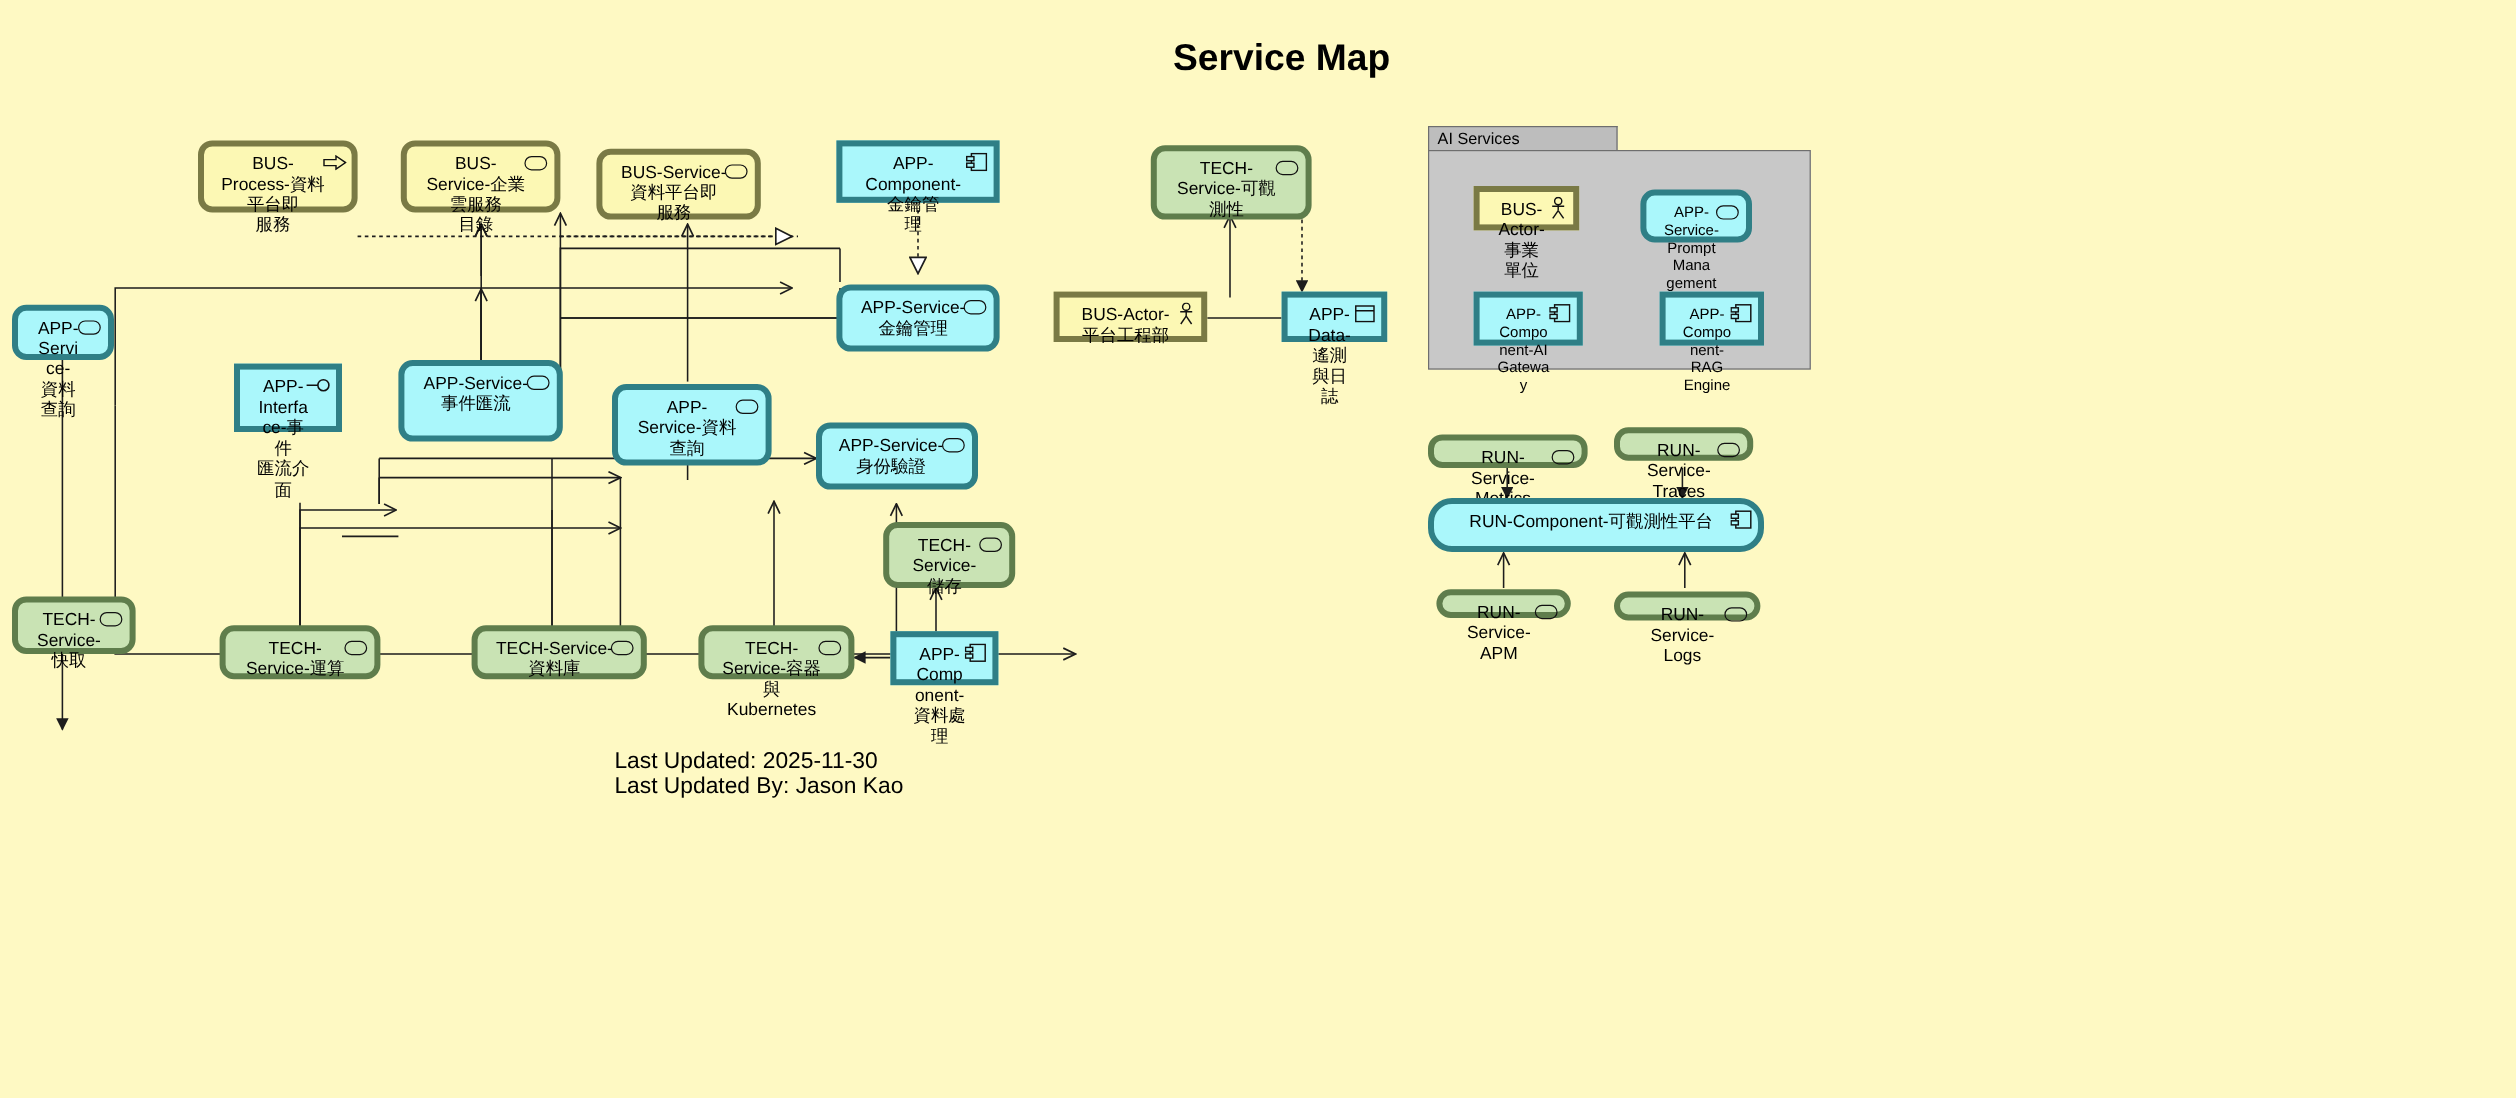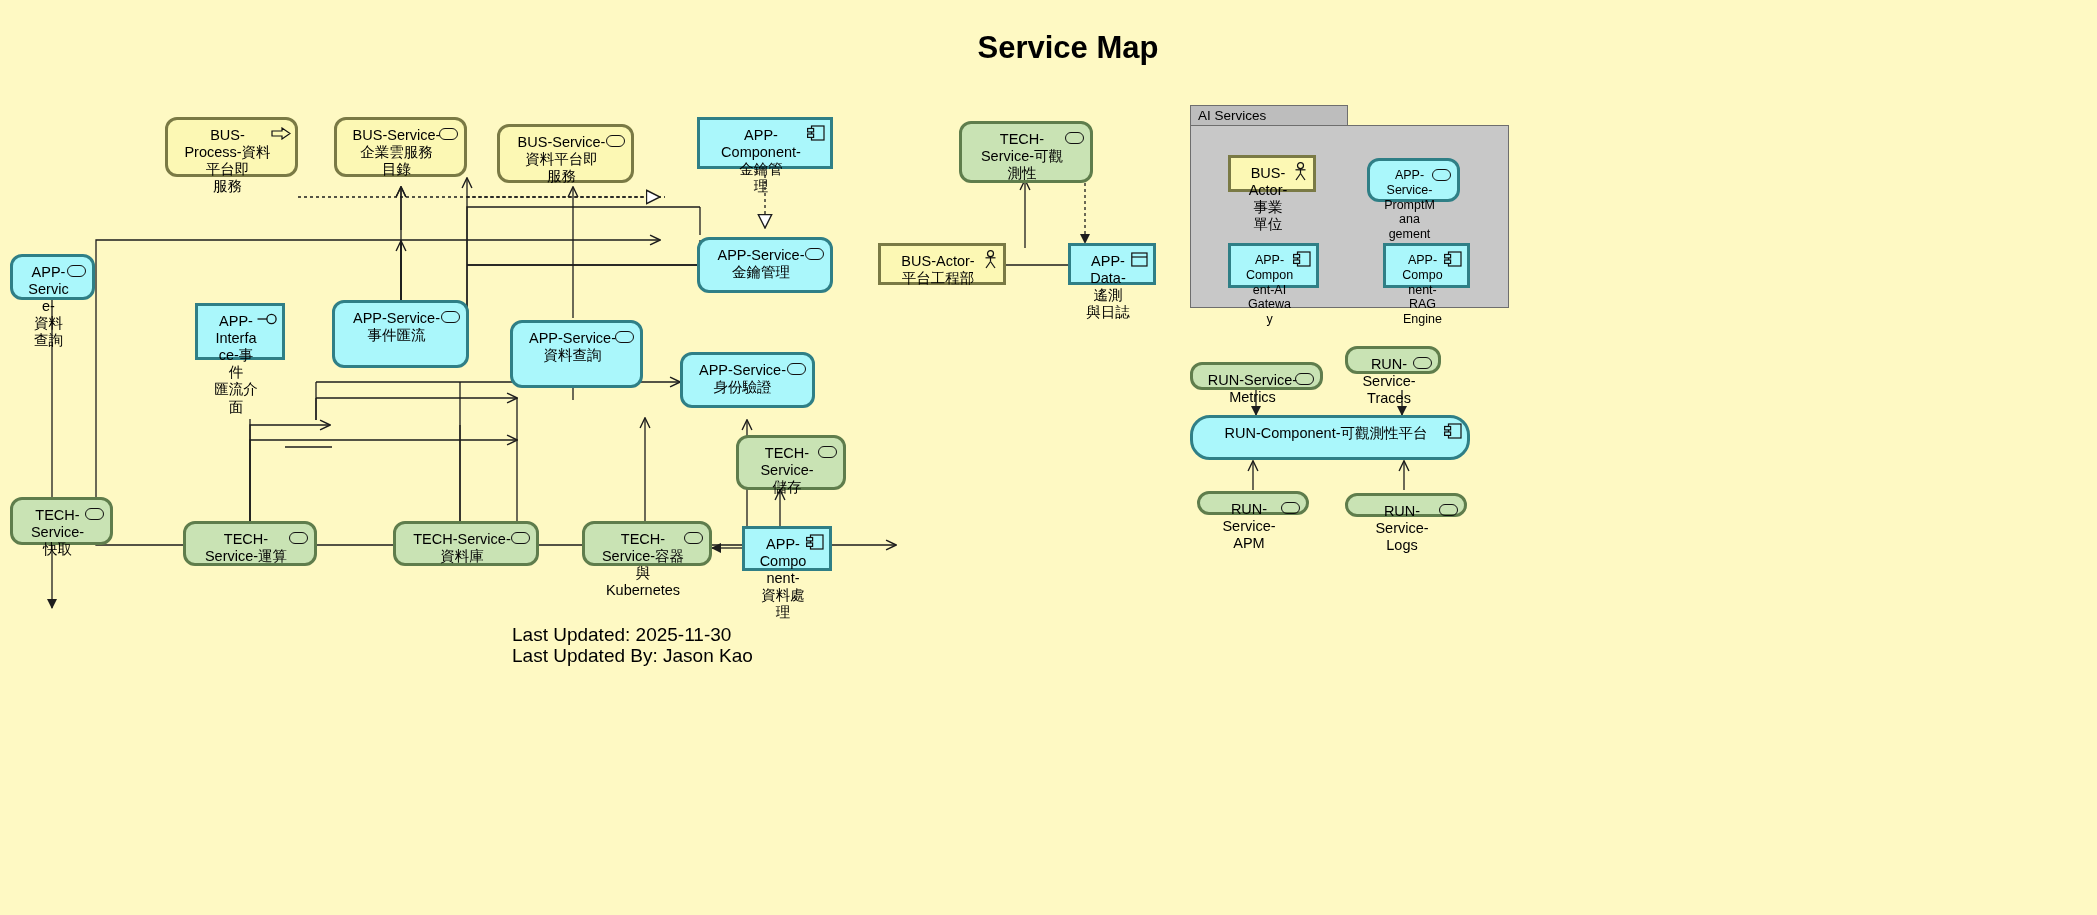--- a/index.html
+++ b/index.html
@@ -38,21 +38,21 @@
     position: absolute;
     left: 0; top: 0;
     width: 2097px;
     height: 915px;
     pointer-events: none;
   }
   
   .node {
     position: absolute;
     box-sizing: border-box;
-    border: 3px solid #4d7c0f;
+    border: 5px solid #4d7c0f;
     font-size: 14.5px;
     line-height: 1.18;
     text-align: center;
     padding-top: 7px;
     padding-left: 14px;
     padding-right: 22px;
     overflow: visible;
   }
   .node .lbl {
     display: block;
@@ -388,21 +388,21 @@
       <rect x="0.6" y="3.5" width="6" height="3.4" fill="#aaf7fb" stroke="#111" stroke-width="1.2"></rect>
       <rect x="0.6" y="9" width="6" height="3.4" fill="#aaf7fb" stroke="#111" stroke-width="1.2"></rect>
     </svg>
   </div>
 
   <div class="node rounded c-green" style="left:1190px; top:362px; width:133px; height:28px;">
     <span class="lbl">RUN-Service-Metrics</span>
     <span class="gly gly-service"></span>
   </div>
 
-  <div class="node rounded c-green" style="left:1345px; top:346px; width:96px; height:28px;">
+  <div class="node rounded c-green" style="left:1345px; top:356px; width:116px; height:28px;">
     <span class="lbl">RUN-Service-Traces</span>
     <span class="gly gly-service"></span>
   </div>
 
   <div class="node sharp c-cyan" style="left:1190px; top:415px; width:280px; height:45px;border-radius:20px;">
     <span class="lbl">RUN-Component-可觀測性平台</span>
     <svg class="gly gly-comp" viewBox="0 0 18 16">
       <rect x="4.5" y="1" width="12.5" height="14" fill="none" stroke="#111" stroke-width="1.2"></rect>
       <rect x="0.6" y="3.5" width="6" height="3.4" fill="#aaf7fb" stroke="#111" stroke-width="1.2"></rect>
       <rect x="0.6" y="9" width="6" height="3.4" fill="#aaf7fb" stroke="#111" stroke-width="1.2"></rect>

